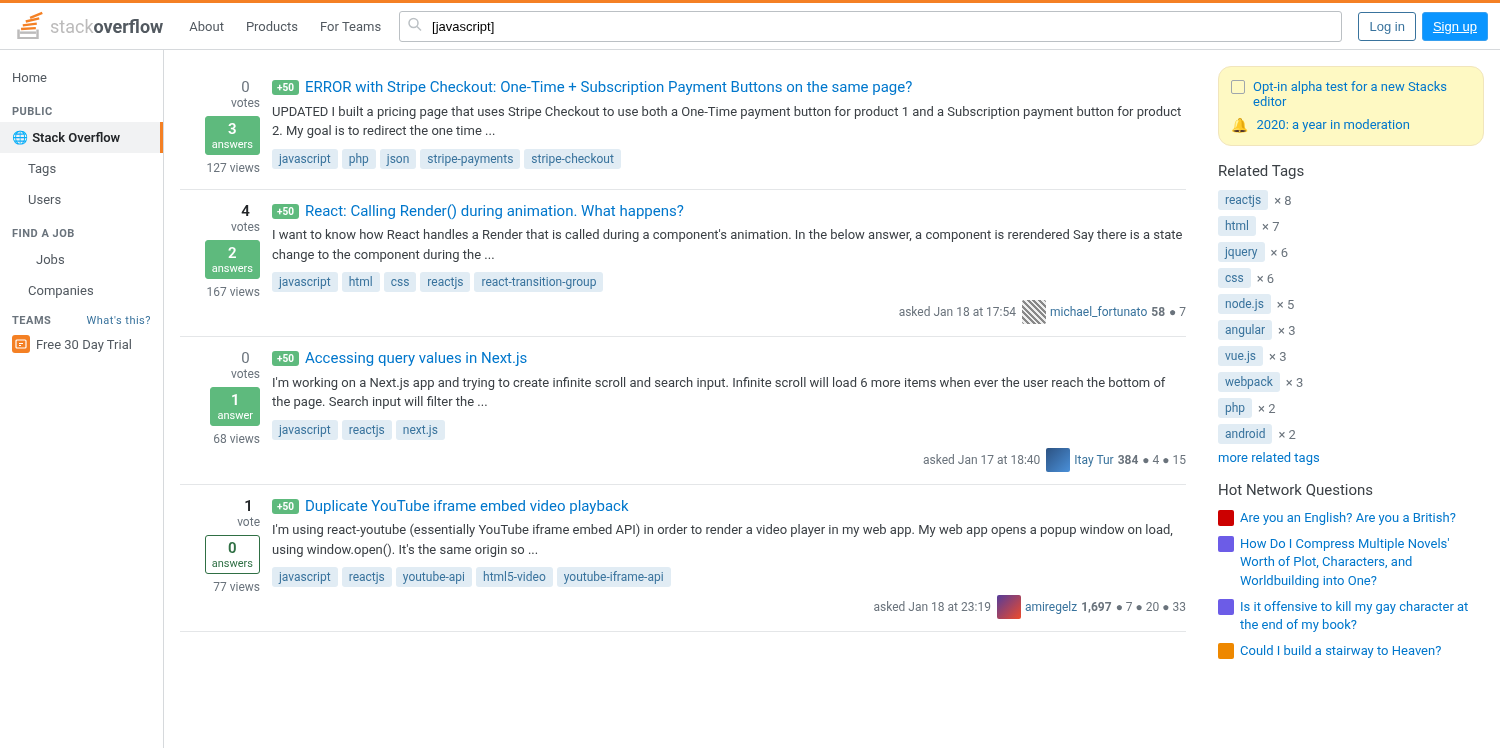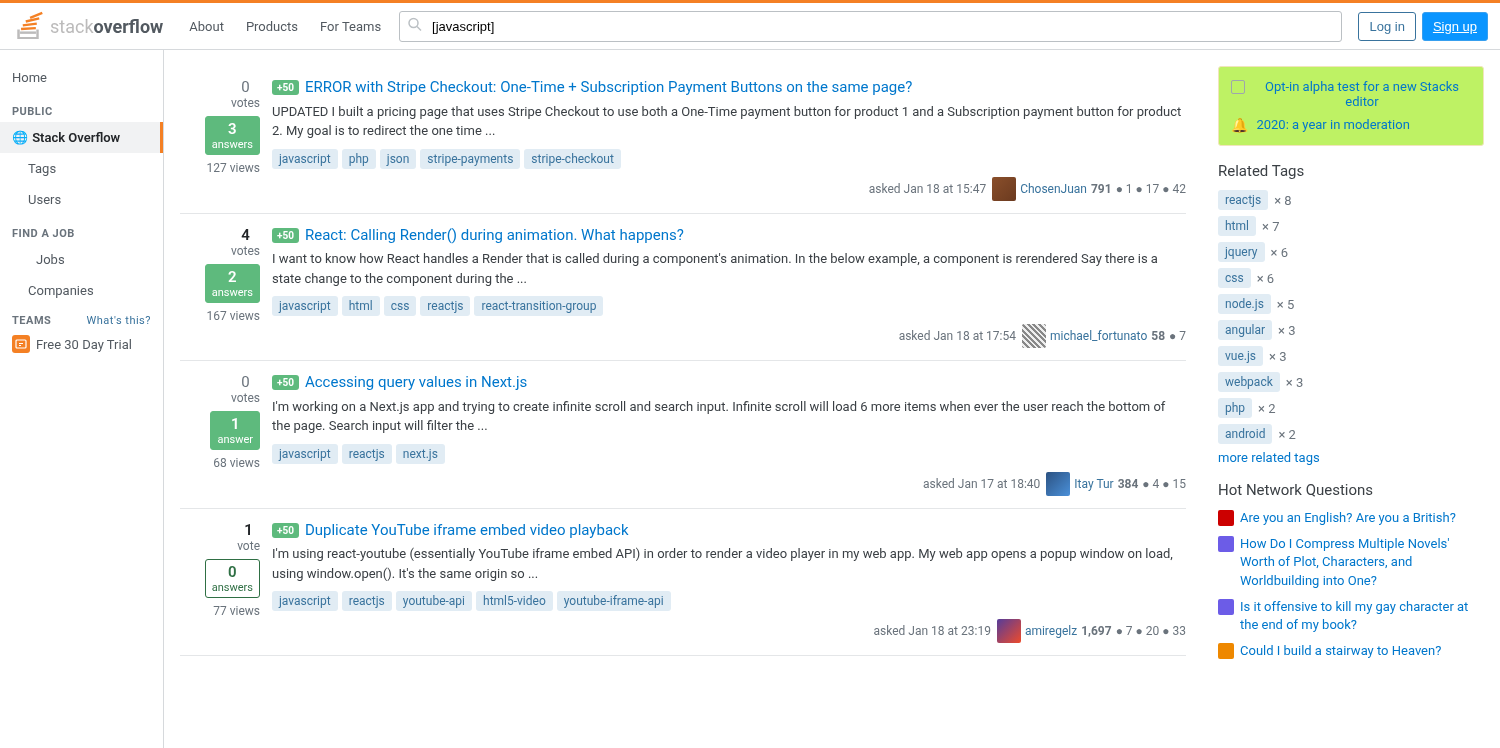--- a/index.html
+++ b/index.html
@@ -57,21 +57,21 @@
     .tag { background: #e1ecf4; color: #39739d; padding: 3px 7px; border-radius: 3px; font-size: 12px; cursor: pointer; text-decoration: none; }
     .question-meta { display: flex; justify-content: flex-end; align-items: center; gap: 6px; font-size: 12px; color: #6a737c; }
     .meta-asked { color: #6a737c; }
     .meta-user { display: flex; align-items: center; gap: 4px; }
     .user-avatar { width: 24px; height: 24px; background: #d6d9dc; border-radius: 2px; flex-shrink: 0; overflow: hidden; }
     .user-name { color: #39739d; cursor: pointer; }
     .user-rep { color: #6a737c; font-weight: 700; }
 
     
     .right-sidebar { width: 298px; flex-shrink: 0; padding: 16px; }
-    .notice-box { background: #bef264; border: 1px solid #f1e5bc; border-radius: 3px; padding: 12px; margin-bottom: 16px; font-size: 13px; text-align: center; }
+    .notice-box { background: #fef9c3; border: 1px solid #f1e5bc; border-radius: 13px; padding: 12px; margin-bottom: 16px; font-size: 13px; }
     .notice-item { display: flex; align-items: flex-start; gap: 8px; margin-bottom: 8px; }
     .notice-item:last-child { margin-bottom: 0; }
     .checkbox-icon { width: 14px; height: 14px; border: 1px solid #9fa6ad; border-radius: 2px; flex-shrink: 0; margin-top: 1px; }
     .notice-item a { color: #0077cc; text-decoration: none; }
 
     .sidebar-widget { margin-bottom: 16px; }
     .widget-title { font-size: 15px; font-weight: 400; color: #3b4045; margin-bottom: 10px; }
     .related-tags { display: flex; flex-direction: column; gap: 6px; }
     .related-tag-row { display: flex; align-items: center; gap: 6px; font-size: 13px; }
     .related-tag-row .tag { white-space: nowrap; }
@@ -192,29 +192,20 @@
           <a href="#">ERROR with Stripe Checkout: One-Time + Subscription Payment Buttons on the same page?</a>
         </div>
         <p class="question-excerpt">UPDATED I built a pricing page that uses Stripe Checkout to use both a One-Time payment button for product 1 and a Subscription payment button for product 2. My goal is to redirect the one time ...</p>
         <div class="tags-row">
           <a class="tag">javascript</a>
               <a class="tag">php</a>
               <a class="tag">json</a>
               <a class="tag">stripe-payments</a>
               <a class="tag">stripe-checkout</a>
         </div>
-        <div class="question-meta">
-          <span class="meta-asked">asked Jan 18 at 15:47</span>
-          <div class="meta-user">
-            <div class="user-avatar av1"></div>
-            <span class="user-name">ChosenJuan</span>
-            <span class="user-rep">791</span>
-            <span style="color:#6a737c;">● 1 ● 17 ● 42</span>
-          </div>
-        </div>
       </div>
     </div>
 
     <div class="question-item">
       <div class="question-stats">
         <div class="stat-block">
           <div class="stat-num highlight">4</div>
           <div>votes</div>
         </div>
         <div class="answers-box answered">
@@ -223,21 +214,21 @@
         </div>
         <div class="stat-block">
           <div>167 views</div>
         </div>
       </div>
       <div class="question-body">
         <div class="question-title">
           <span class="new-badge">+50</span>
           <a href="#">React: Calling Render() during animation. What happens?</a>
         </div>
-        <p class="question-excerpt">I want to know how React handles a Render that is called during a component's animation. In the below example, a component is rerendered Say there is a state change to the component during the ...</p>
+        <p class="question-excerpt">I want to know how React handles a Render that is called during a component's animation. In the below answer, a component is rerendered Say there is a state change to the component during the ...</p>
         <div class="tags-row">
           <a class="tag">javascript</a>
               <a class="tag">html</a>
               <a class="tag">css</a>
               <a class="tag">reactjs</a>
               <a class="tag">react-transition-group</a>
         </div>
         <div class="question-meta">
           <span class="meta-asked">asked Jan 18 at 17:54</span>
           <div class="meta-user">

